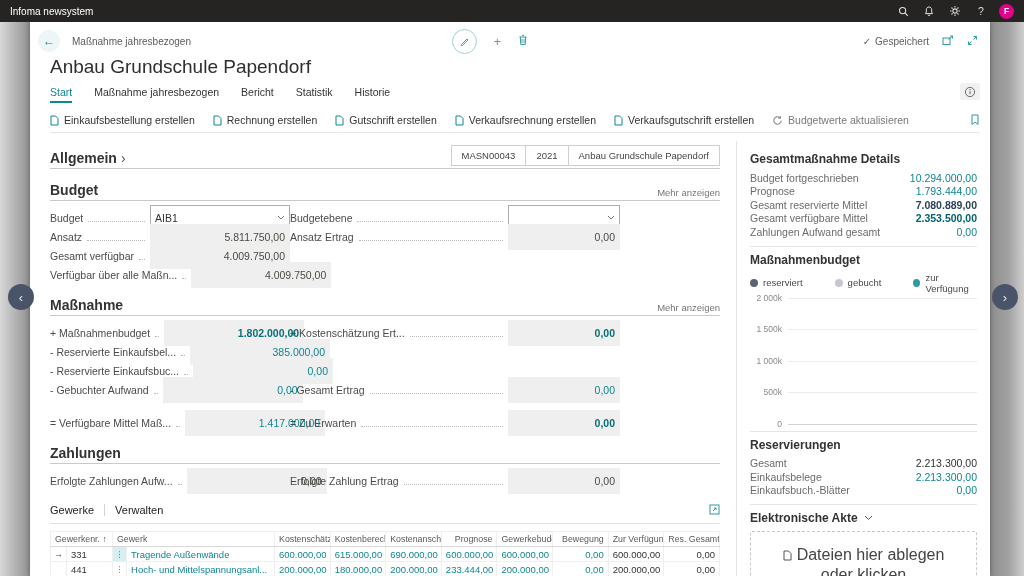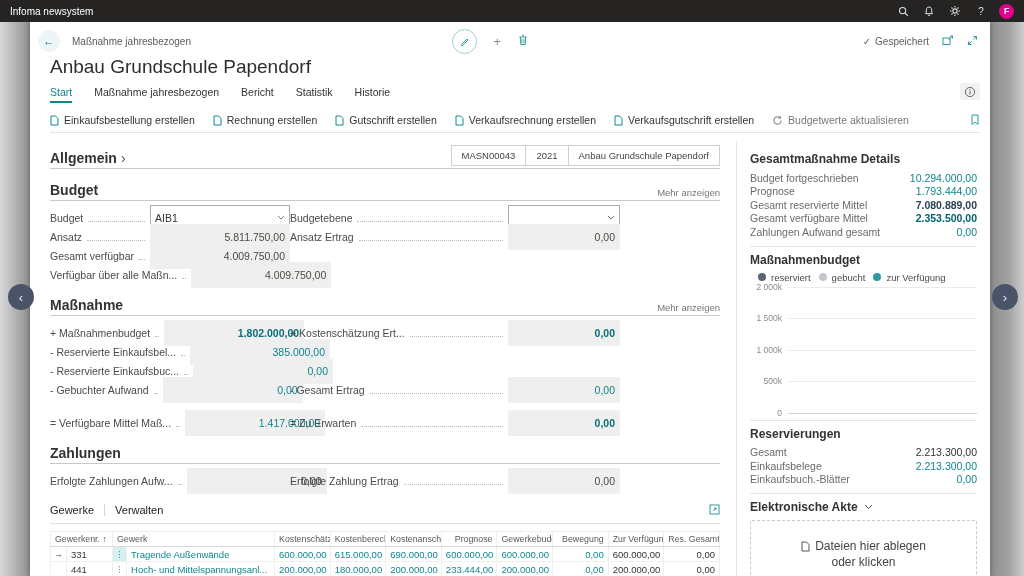--- a/index.html
+++ b/index.html
@@ -88,34 +88,34 @@
   .c-name{color:#0f8690;text-align:left}
   .c-num{text-align:right}
   .c-num.lnk{color:#0f8690}.c-num.drk{color:#333}
   
   .fb-h{font-size:12px;font-weight:bold;color:#333;margin:6px 0 5px}
   .kv{display:flex;justify-content:space-between;align-items:center;height:13.5px;font-size:10.5px}
   .kv .k{color:#6b6b6b;white-space:nowrap;overflow:hidden}
   .kv .v{white-space:nowrap}
   .v-link{color:#0f8690}.v-bdark{color:#2c4157;font-weight:bold}.v-bteal{color:#00636e;font-weight:bold}.v-dark{color:#333}
   .fb-div{border-top:1px solid #e6e6e6;margin-top:7px}
-  .legend{display:flex;gap:8px;margin:1px 8px 3px}
+  .legend{display:flex;gap:32px;margin:1px 0 3px}
   .leg{display:flex;align-items:center;gap:5px;font-size:9.5px;color:#4a4a4a}
   .dot{width:8px;height:8px;border-radius:50%}
   .chart{display:flex;height:126px;margin-top:4px}
   .ylabels{width:34px;position:relative;font-size:8.5px;color:#8a8a8a}
   .ytick{position:absolute;right:2px}
   .plot{flex:1;position:relative;margin-left:4px}
   .gline{position:absolute;left:0;right:0;border-top:1px solid #ebebeb}
   .bar{position:absolute;left:22%;width:58%;bottom:0;display:flex;flex-direction:column-reverse}
   .seg{width:100%}
   .fb-head-row{display:flex;align-items:center;gap:6px}
   .dropzone{margin-top:6px;height:66px;border:1px dashed #c9c9c9;border-radius:2px;display:flex;flex-direction:column;
             align-items:center;justify-content:center;gap:2px}
-  .dz-line{font-size:12px;color:#444;display:flex;gap:5px;align-items:center}
+  .dz-line{font-size:16px;color:#444;display:flex;gap:5px;align-items:center}
 </style>
 </head>
 <body>
 
 <div class="screen">
 
   <div class="topbar">
     <span class="app">Infoma newsystem</span>
     <span class="spacer"></span>
     <span class="tb-ic">

